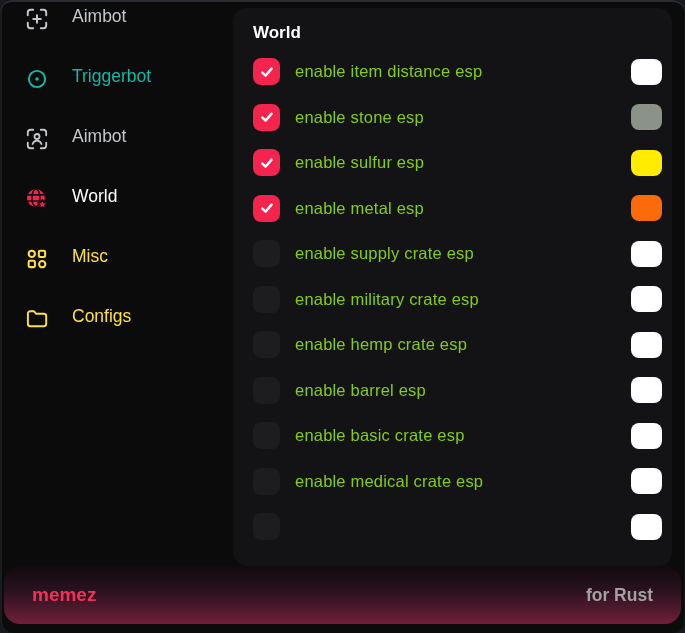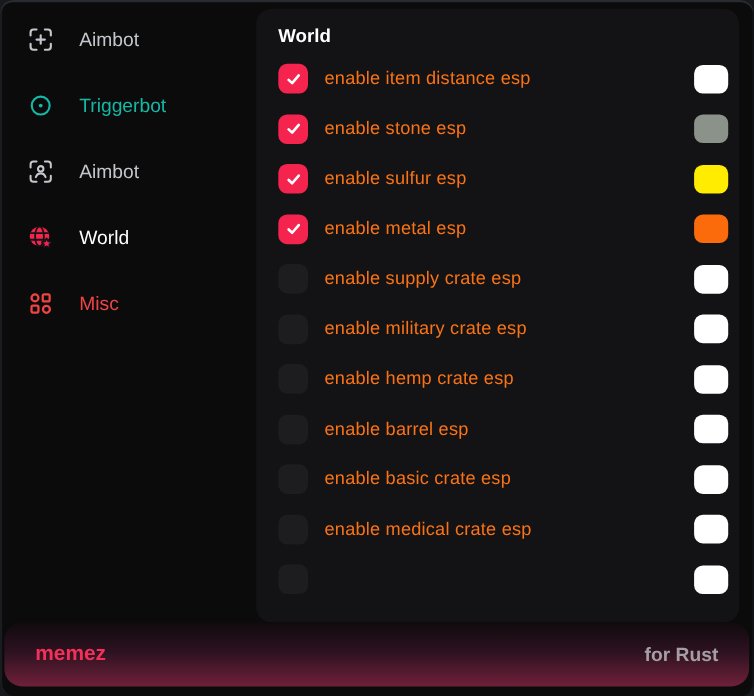--- a/index.html
+++ b/index.html
@@ -4,44 +4,44 @@
 <style>
   html,body { margin:0; padding:0; background:#17191c; }
   .window {
     position:relative; width:685px; height:633px;
     background:#0b0b0c; border-radius:12px; overflow:hidden;
     box-shadow: inset 0 2px 0 #282b2f, inset 2px 0 0 #1a1c1f, inset -1px 0 0 #141618;
     font-family:"Liberation Sans", sans-serif;
   }
   
   .sidebar { position:absolute; left:0; top:6px; width:233px; }
-  .side-item { display:flex; align-items:center; height:60px; padding-left:24px; gap:22px; font-size:17.5px; cursor:pointer; }
+  .side-item { display:flex; height:60px; padding-left:24px; gap:22px; font-size:17.5px; cursor:pointer; }
   .side-item .icon { width:26px; height:26px; flex:none; display:flex; }
   .side-item svg { width:26px; height:26px; }
   .st-normal { color:#c3c6ca; }
   .st-dim    { color:#14b8a6; }
-  .st-mid    { color:#ef4444; }
+  .st-mid    { color:#fde047; }
   .st-active { color:#ffffff; font-weight:500; }
   .st-active .icon { color:var(--accent); }
   
   .panel {
     position:absolute; left:233px; top:8px; width:439px; height:558px;
     background:var(--panel-bg); border-radius:14px; overflow:hidden;
     padding-top:13px; box-sizing:border-box;
   }
   .panel-title { padding-left:20px; height:28px; line-height:24px; font-size:17px; font-weight:600; color:#ffffff; }
   .esp-row { display:flex; align-items:center; height:45.5px; padding:0 10px 0 20px; }
   .checkbox {
     width:27px; height:27px; border-radius:8px; background:var(--cb-off);
     margin-right:15px; flex:none; display:flex; align-items:center; justify-content:center; cursor:pointer;
   }
   .checkbox svg { width:16px; height:16px; display:none; }
   .checkbox.checked { background:var(--accent); }
   .checkbox.checked svg { display:block; }
-  .esp-label { font-size:16.5px; color:#f97316; letter-spacing:0.2px; }
+  .esp-label { font-size:16.5px; color:#84cc16; letter-spacing:0.2px; }
   .swatch { margin-left:auto; width:31px; height:26px; border-radius:8px; flex:none; cursor:pointer; }
   
   .footer {
     position:absolute; left:4px; right:4px; top:566px; height:58px;
     border-radius:16px; box-sizing:border-box;
     background:linear-gradient(180deg,#100a0d 0%, #2c1220 45%, #6f2039 100%);
     display:flex; align-items:center; padding:0 28px;gap:40px;
   }
   .brand { color:#f23059; font-weight:700; font-size:19px; }
   .edition { margin-left:auto; color:#a49fa2; font-weight:600; font-size:17.5px; }
@@ -95,20 +95,28 @@
       <div class="side-item st-mid">
         <span class="icon">
           <svg viewBox="0 0 24 24" fill="none" stroke="currentColor" stroke-width="1.9">
             <circle cx="7.2" cy="7.2" r="2.9"></circle>
             <rect x="13.7" y="4.3" width="5.8" height="5.8" rx="1.2"></rect>
             <rect x="4.3" y="13.7" width="5.8" height="5.8" rx="1.2"></rect>
             <circle cx="16.8" cy="16.8" r="2.9"></circle>
           </svg>
         </span>
         <span>Misc</span>
+      </div>
+      <div class="side-item st-mid">
+        <span class="icon">
+          <svg viewBox="0 0 24 24" fill="none" stroke="currentColor" stroke-width="1.8" stroke-linejoin="round">
+            <path d="M3.6 7A2.2 2.2 0 0 1 5.8 4.8h3.3l2.2 2.4h7a2.2 2.2 0 0 1 2.2 2.2v7a2.2 2.2 0 0 1-2.2 2.2H5.8a2.2 2.2 0 0 1-2.2-2.2z"></path>
+          </svg>
+        </span>
+        <span>Configs</span>
       </div>
     </div>
 
   <div class="panel">
     <div class="panel-title">World</div>
     <div id="rows">
         <div class="esp-row">
           <span class="checkbox checked">
             <svg viewBox="0 0 16 16" fill="none" stroke="#ffffff" stroke-width="2.4" stroke-linecap="round" stroke-linejoin="round">
               <path d="M3.4 8.6l3.2 3 6-7"></path>

